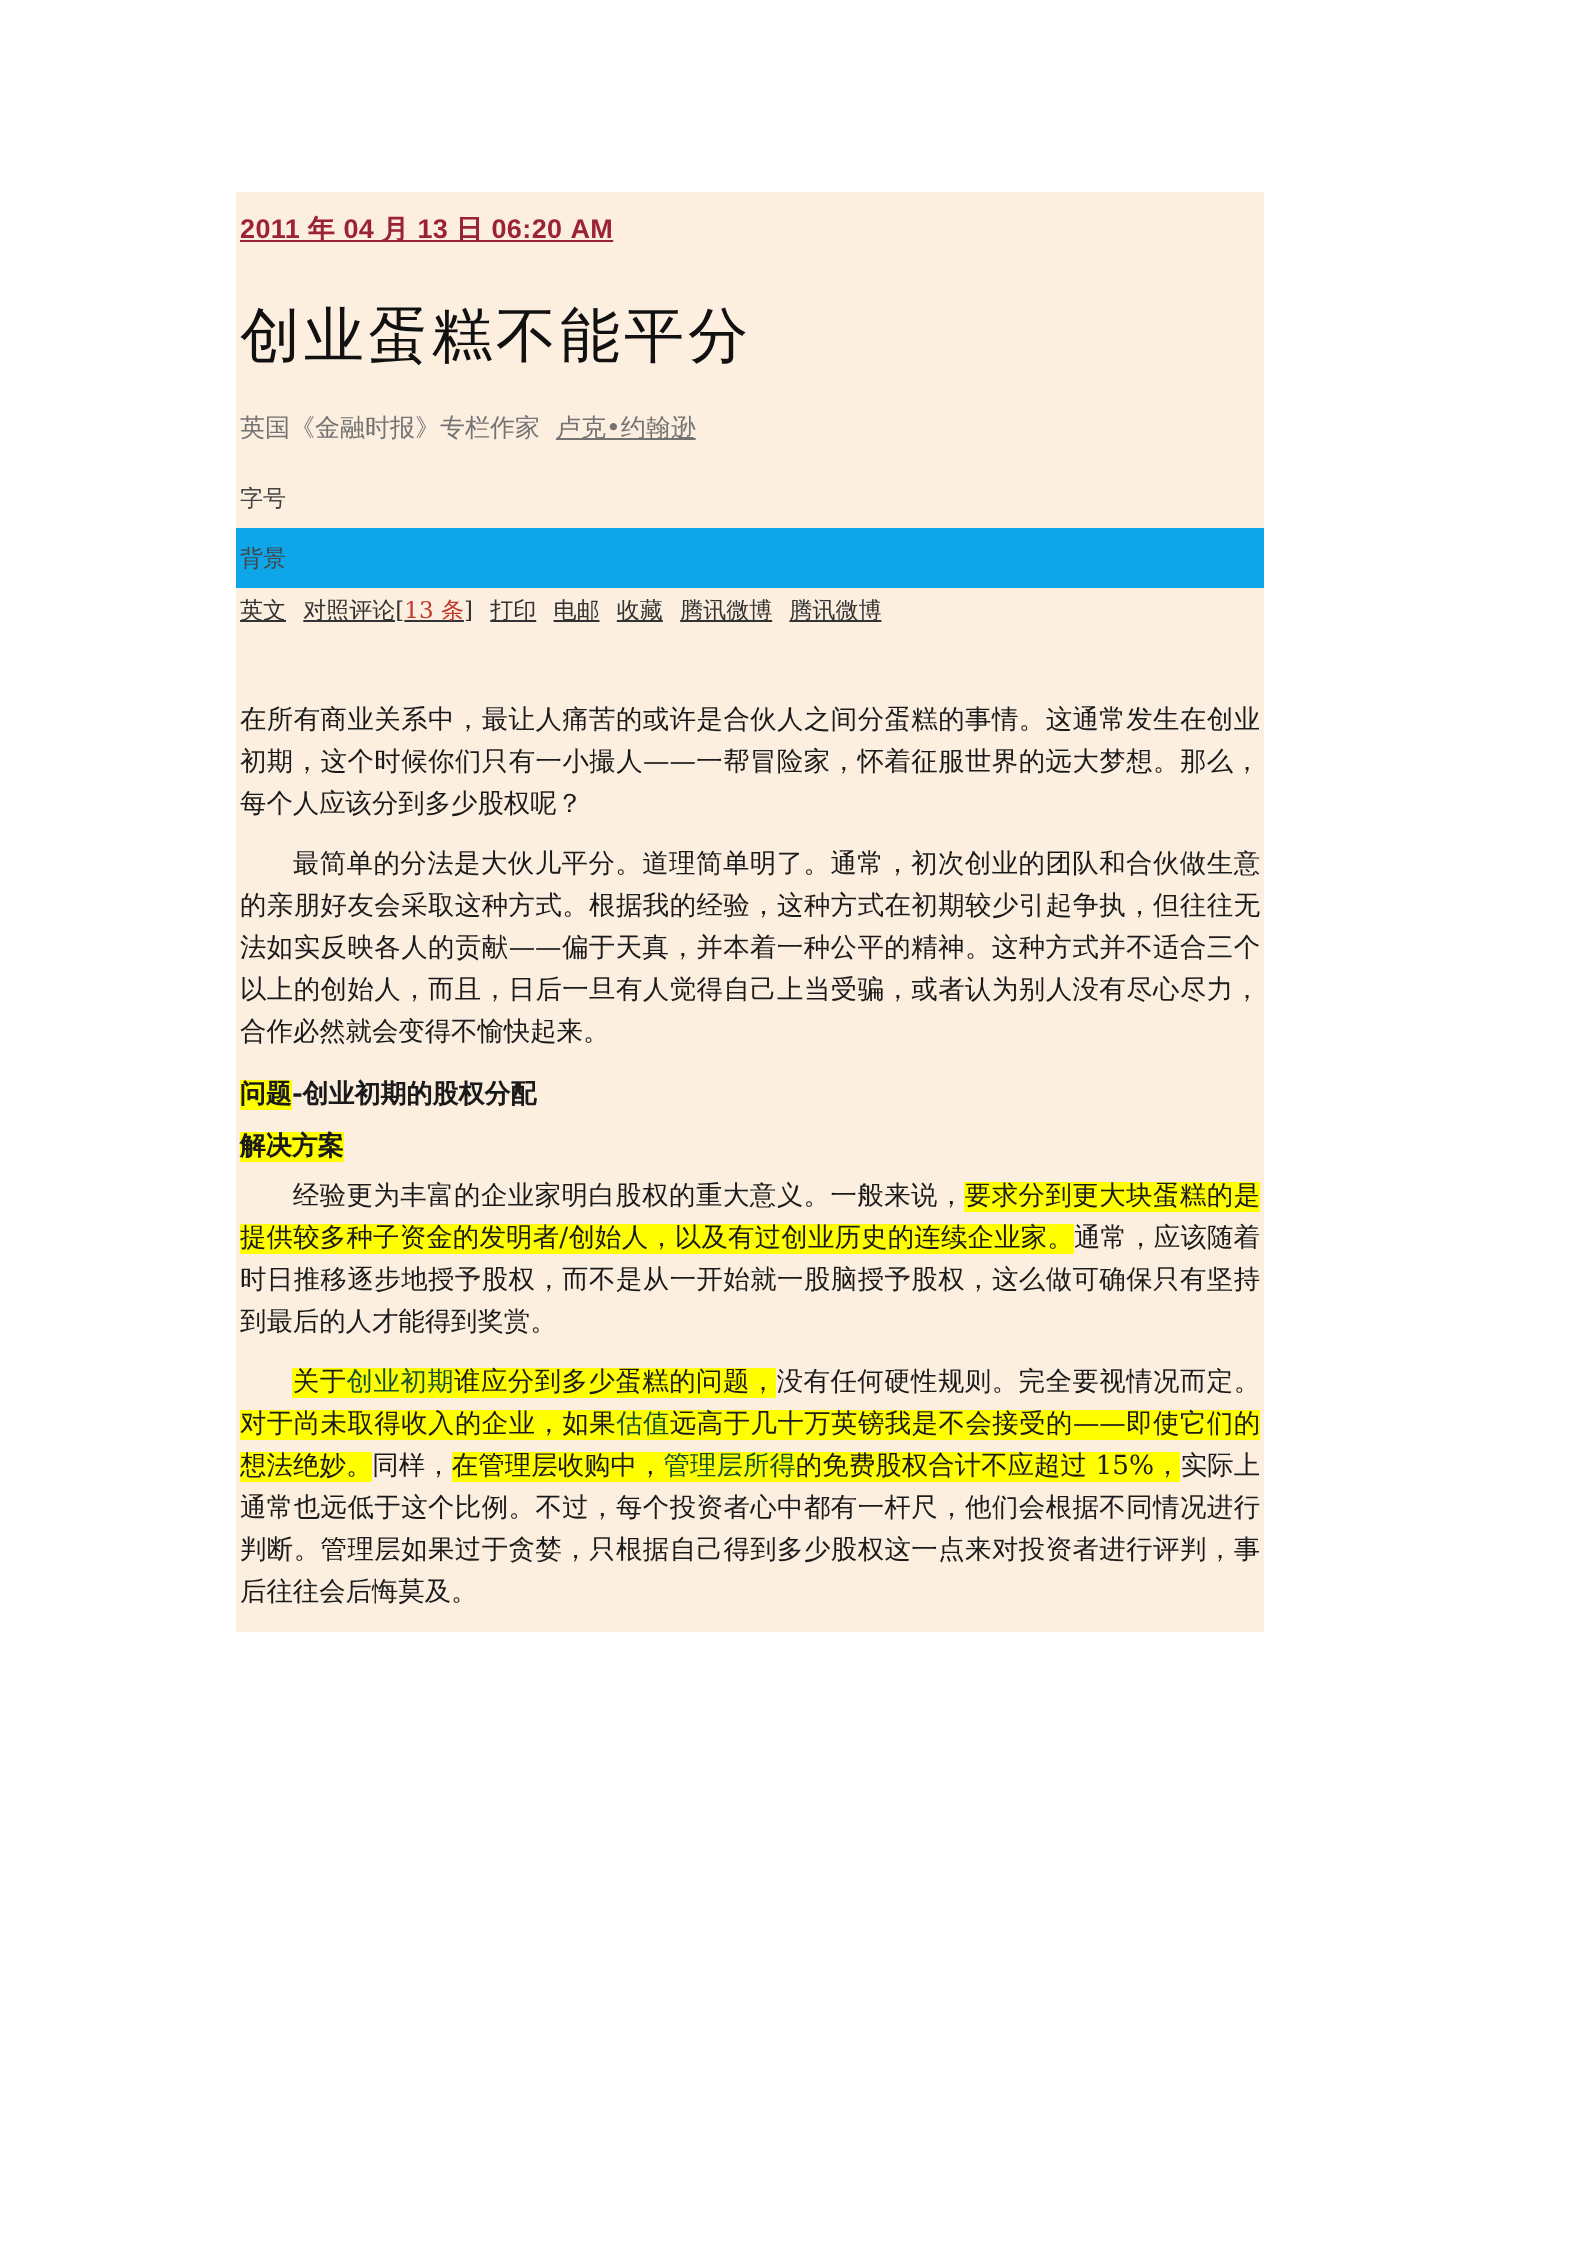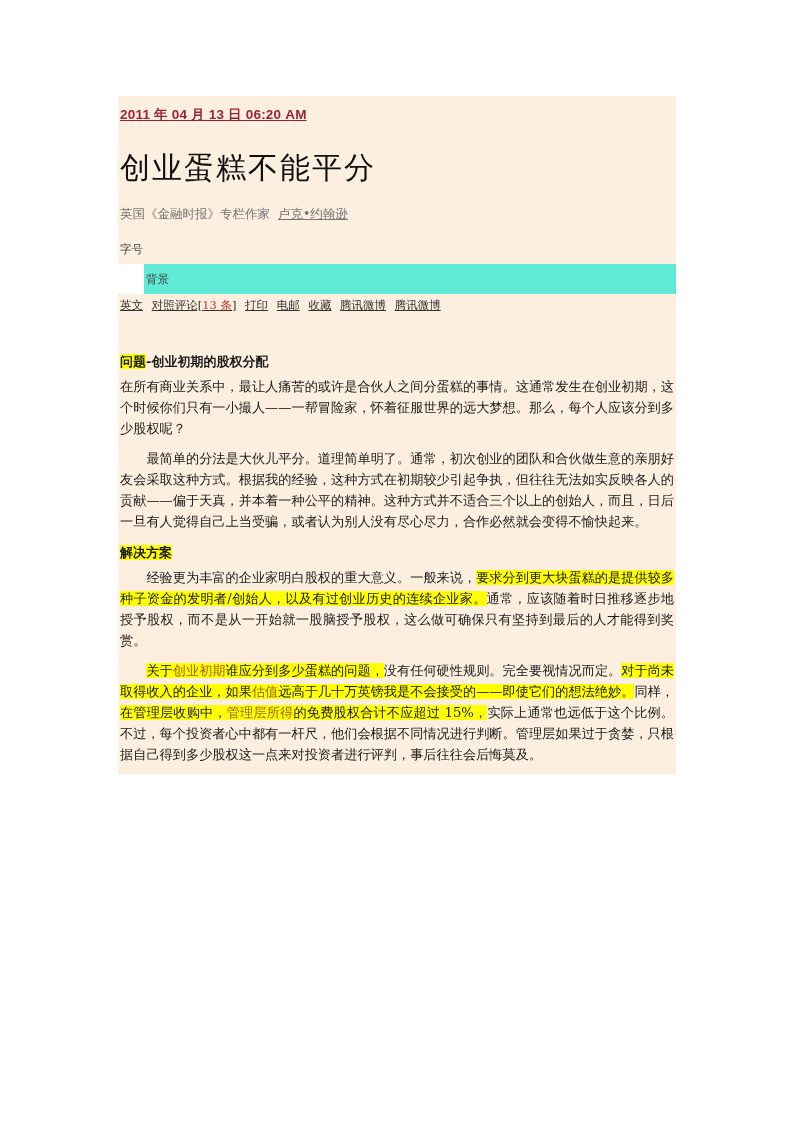--- a/index.html
+++ b/index.html
@@ -1,36 +1,36 @@
 <!DOCTYPE html>
 <html><head>
 <meta charset="utf-8">
 <style>
   html, body { margin: 0; padding: 0; background: #ffffff; }
   body { width: 794px; height: 1123px; position: relative; overflow: hidden;
          font-family: "DejaVu Serif", "Liberation Serif", serif; color: #1a1a1a; }
-  .page { position: absolute; left: 118px; top: 96px; width: 558px; }
+  .page { position: absolute; left: 118px; top: 96px; width: 514px; }
   .beige { background: #fdefe0; }
   .block { padding: 0 2px; }
   .date-row { height: 34px; padding-top: 8px; box-sizing: border-box; }
   .date { font-family: "Liberation Sans", sans-serif; font-weight: bold; font-size: 13.5px;
           color: #9b2335; text-decoration: underline; letter-spacing: 0.2px; }
   .title-row { height: 60px; padding-top: 18px; box-sizing: border-box; }
   .title { font-size: 30px; font-weight: normal; color: #111; letter-spacing: 2px; margin: 0; }
   .byline-row { height: 44px; padding-top: 16px; box-sizing: border-box; font-size: 12.5px; color: #737373; }
   .byline-author { text-decoration: underline; margin-left: 4px; }
   .small-row { height: 30px; line-height: 30px; font-size: 11.5px; color: #444; }
-  .white { background: #5eead4; margin-left: 26px; }
+  .white { background: #0ea5e9; }
   .links-row { height: 20px; padding-top: 4px; font-size: 11.5px; }
   .links-row a { color: #333; text-decoration: underline; margin-right: 5px; }
   .links-row .count { color: #c0392b; }
   .spacer { height: 32px; }
   .heading { font-size: 13px; font-weight: bold; height: 26px; line-height: 24px; }
   .hl { background: #ffff00; }
-  .org { color: #a16207; }
+  .org { color: #14532d; }
   p.para { margin: 0; font-size: 13.2px; line-height: 21px; padding-bottom: 9px; text-align: justify; }
   p.indent { text-indent: 2em; }
   .last { padding-bottom: 0; height: 63px; overflow: hidden; }
 </style>
 </head>
 <body>
 
 <div class="page">
 
   <div class="beige block date-row">
@@ -59,27 +59,27 @@
     <a><span>对照评论[</span><span class="count">13 条</span><span>]</span></a>
     <a>打印</a>
     <a>电邮</a>
     <a>收藏</a>
     <a>腾讯微博</a>
     <a>腾讯微博</a>
   </div>
 
   <div class="beige spacer"></div>
 
-  <div class="beige block heading">
-    <span class="hl">问题</span><span>-创业初期的股权分配</span>
-  </div>
-
   <div class="beige block">
     <p class="para">在所有商业关系中，最让人痛苦的或许是合伙人之间分蛋糕的事情。这通常发生在创业初期，这个时候你们只有一小撮人——一帮冒险家，怀着征服世界的远大梦想。那么，每个人应该分到多少股权呢？</p>
     <p class="para indent">最简单的分法是大伙儿平分。道理简单明了。通常，初次创业的团队和合伙做生意的亲朋好友会采取这种方式。根据我的经验，这种方式在初期较少引起争执，但往往无法如实反映各人的贡献——偏于天真，并本着一种公平的精神。这种方式并不适合三个以上的创始人，而且，日后一旦有人觉得自己上当受骗，或者认为别人没有尽心尽力，合作必然就会变得不愉快起来。</p>
+  </div>
+
+  <div class="beige block heading">
+    <span class="hl">问题</span><span>-创业初期的股权分配</span>
   </div>
 
   <div class="beige block heading">
     <span class="hl">解决方案</span>
   </div>
 
   <div class="beige block">
     <p class="para indent"><span>经验更为丰富的企业家明白股权的重大意义。一般来说，</span><span class="hl">要求分到更大块蛋糕的是提供较多种子资金的发明者/创始人，以及有过创业历史的连续企业家。</span><span>通常，应该随着时日推移逐步地授予股权，而不是从一开始就一股脑授予股权，这么做可确保只有坚持到最后的人才能得到奖赏。</span></p>
     <p class="para indent"><span class="hl"><span>关于</span><span class="org">创业初期</span><span>谁应分到多少蛋糕的问题，</span></span><span>没有任何硬性规则。完全要视情况而定。</span><span class="hl"><span>对于尚未取得收入的企业，如果</span><span class="org">估值</span><span>远高于几十万英镑我是不会接受的——即使它们的想法绝妙。</span></span><span>同样，</span><span class="hl"><span>在管理层收购中，</span><span class="org">管理层所得</span><span>的免费股权合计不应超过 15%，</span></span><span>实际上通常也远低于这个比例。不过，每个投资者心中都有一杆尺，他们会根据不同情况进行判断。管理层如果过于贪婪，只根据自己得到多少股权这一点来对投资者进行评判，事后往往会后悔莫及。</span></p>
   </div>

